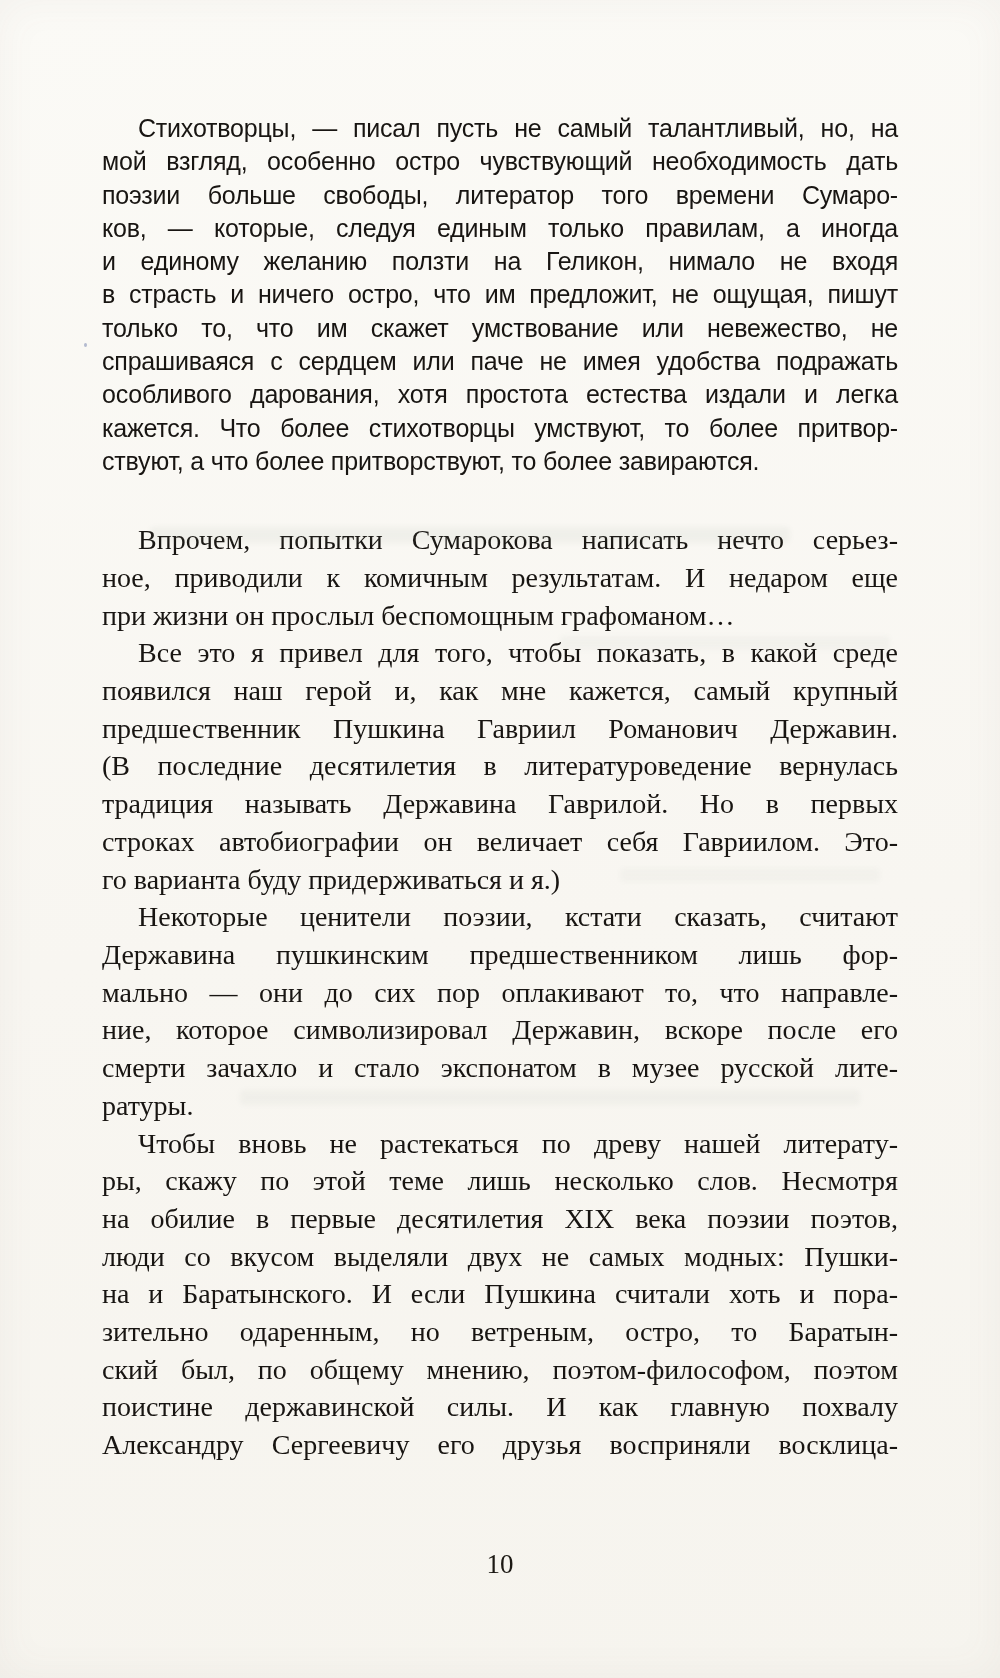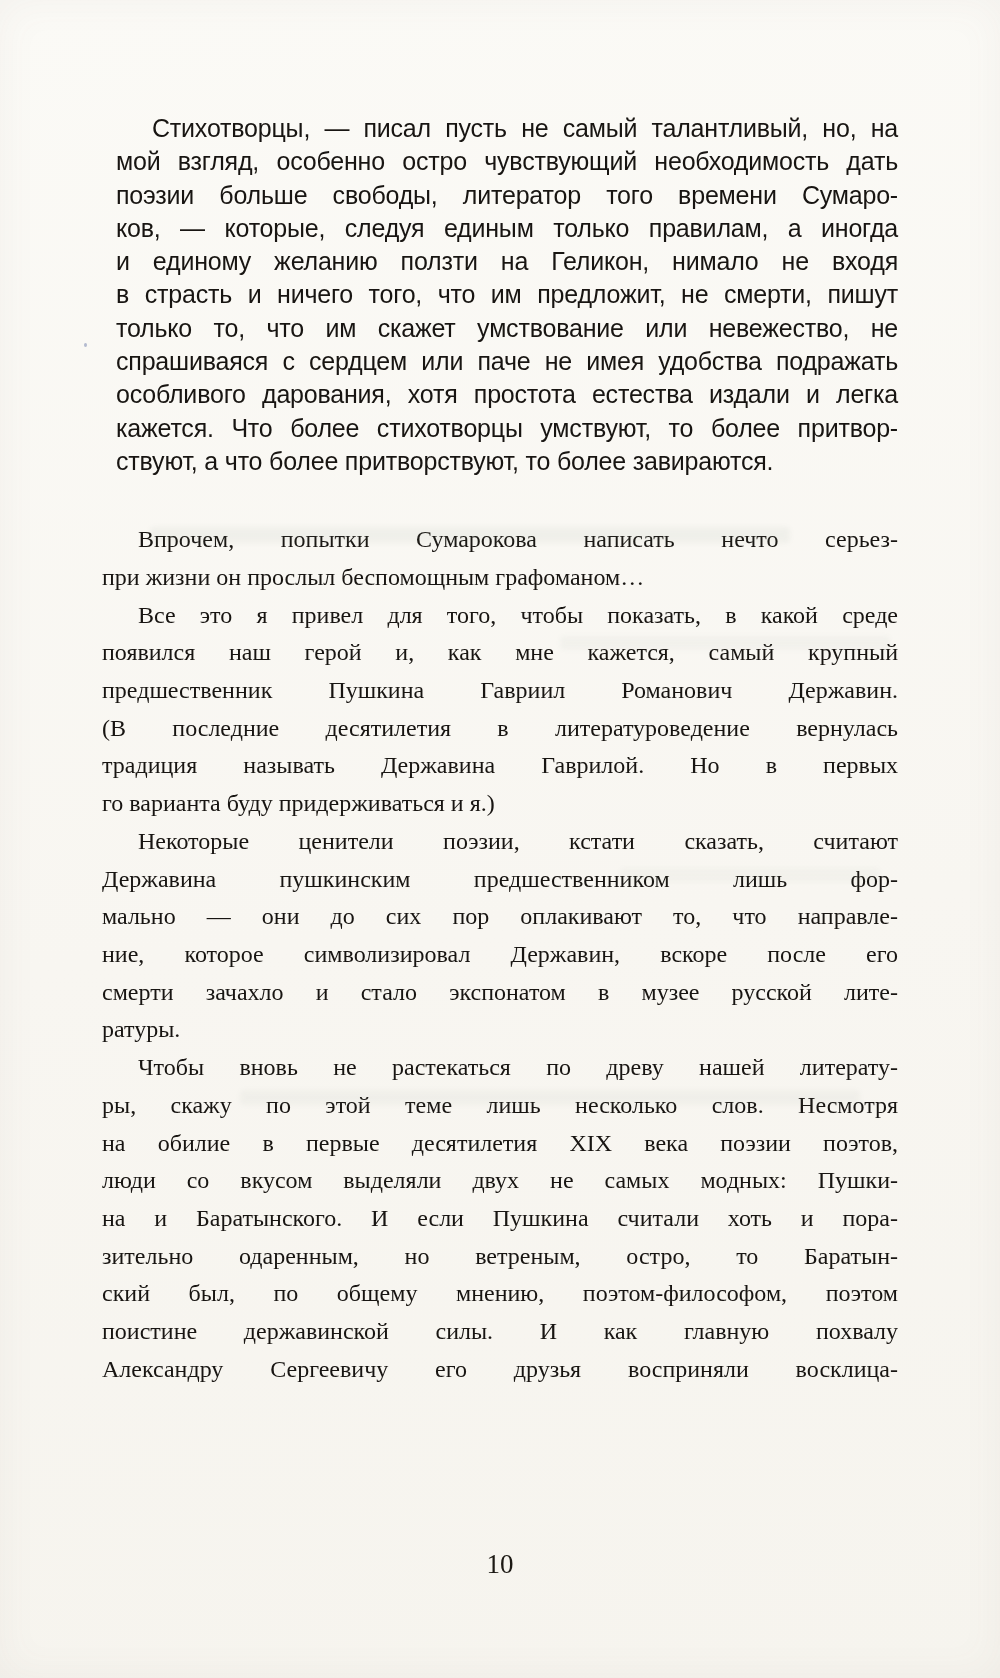--- a/index.html
+++ b/index.html
@@ -30,25 +30,24 @@
     color: #181512;
   }
   .para { margin: 0; }
   .para.quote {
     font-family: "Liberation Sans", "DejaVu Sans", sans-serif;
     font-stretch: condensed;
     font-size: 25px;
     line-height: 33.3px;
     letter-spacing: -0.2px;
     margin-bottom: 43px;
-    margin-left: 14px;
   }
   .para.body {
     font-family: "Liberation Serif", "DejaVu Serif", serif;
-    font-size: 24px;
+    font-size: 28px;
     line-height: 37.7px;
   }
   .line {
     text-align: justify;
     text-align-last: justify;
     white-space: normal;
   }
   .line.first { text-indent: 36px; }
   .line.last  { text-align-last: left; }
   .page-number {
@@ -87,37 +86,39 @@
 <body>
 
 <div class="page" style="background-color: rgb(250, 248, 243);">
   <div class="text-block" id="text-block" style="color: rgb(24, 21, 18);">
       <div class="para quote">
         <div class="line first">Стихотворцы, — писал пусть не самый талантливый, но, на</div>
         <div class="line">мой взгляд, особенно остро чувствующий необходимость дать</div>
         <div class="line">поэзии больше свободы, литератор того времени Сумаро-</div>
         <div class="line">ков, — которые, следуя единым только правилам, а иногда</div>
         <div class="line">и единому желанию ползти на Геликон, нимало не входя</div>
-        <div class="line">в страсть и ничего того, что им предложит, не смерти, пишут</div>
+        <div class="line">в страсть и ничего остро, что им предложит, не ощущая, пишут</div>
         <div class="line">только то, что им скажет умствование или невежество, не</div>
         <div class="line">спрашиваяся с сердцем или паче не имея удобства подражать</div>
         <div class="line">особливого дарования, хотя простота естества издали и легка</div>
         <div class="line">кажется. Что более стихотворцы умствуют, то более притвор-</div>
         <div class="line last">ствуют, а что более притворствуют, то более завираются.</div>
       </div>
       <div class="para body">
         <div class="line first">Впрочем, попытки Сумарокова написать нечто серьез-</div>
+        <div class="line">ное, приводили к комичным результатам. И недаром еще</div>
         <div class="line last">при жизни он прослыл беспомощным графоманом…</div>
       </div>
       <div class="para body">
         <div class="line first">Все это я привел для того, чтобы показать, в какой среде</div>
         <div class="line">появился наш герой и, как мне кажется, самый крупный</div>
         <div class="line">предшественник Пушкина Гавриил Романович Державин.</div>
         <div class="line">(В последние десятилетия в литературоведение вернулась</div>
         <div class="line">традиция называть Державина Гаврилой. Но в первых</div>
+        <div class="line">строках автобиографии он величает себя Гавриилом. Это-</div>
         <div class="line last">го варианта буду придерживаться и я.)</div>
       </div>
       <div class="para body">
         <div class="line first">Некоторые ценители поэзии, кстати сказать, считают</div>
         <div class="line">Державина пушкинским предшественником лишь фор-</div>
         <div class="line">мально — они до сих пор оплакивают то, что направле-</div>
         <div class="line">ние, которое символизировал Державин, вскоре после его</div>
         <div class="line">смерти зачахло и стало экспонатом в музее русской лите-</div>
         <div class="line last">ратуры.</div>
       </div>

